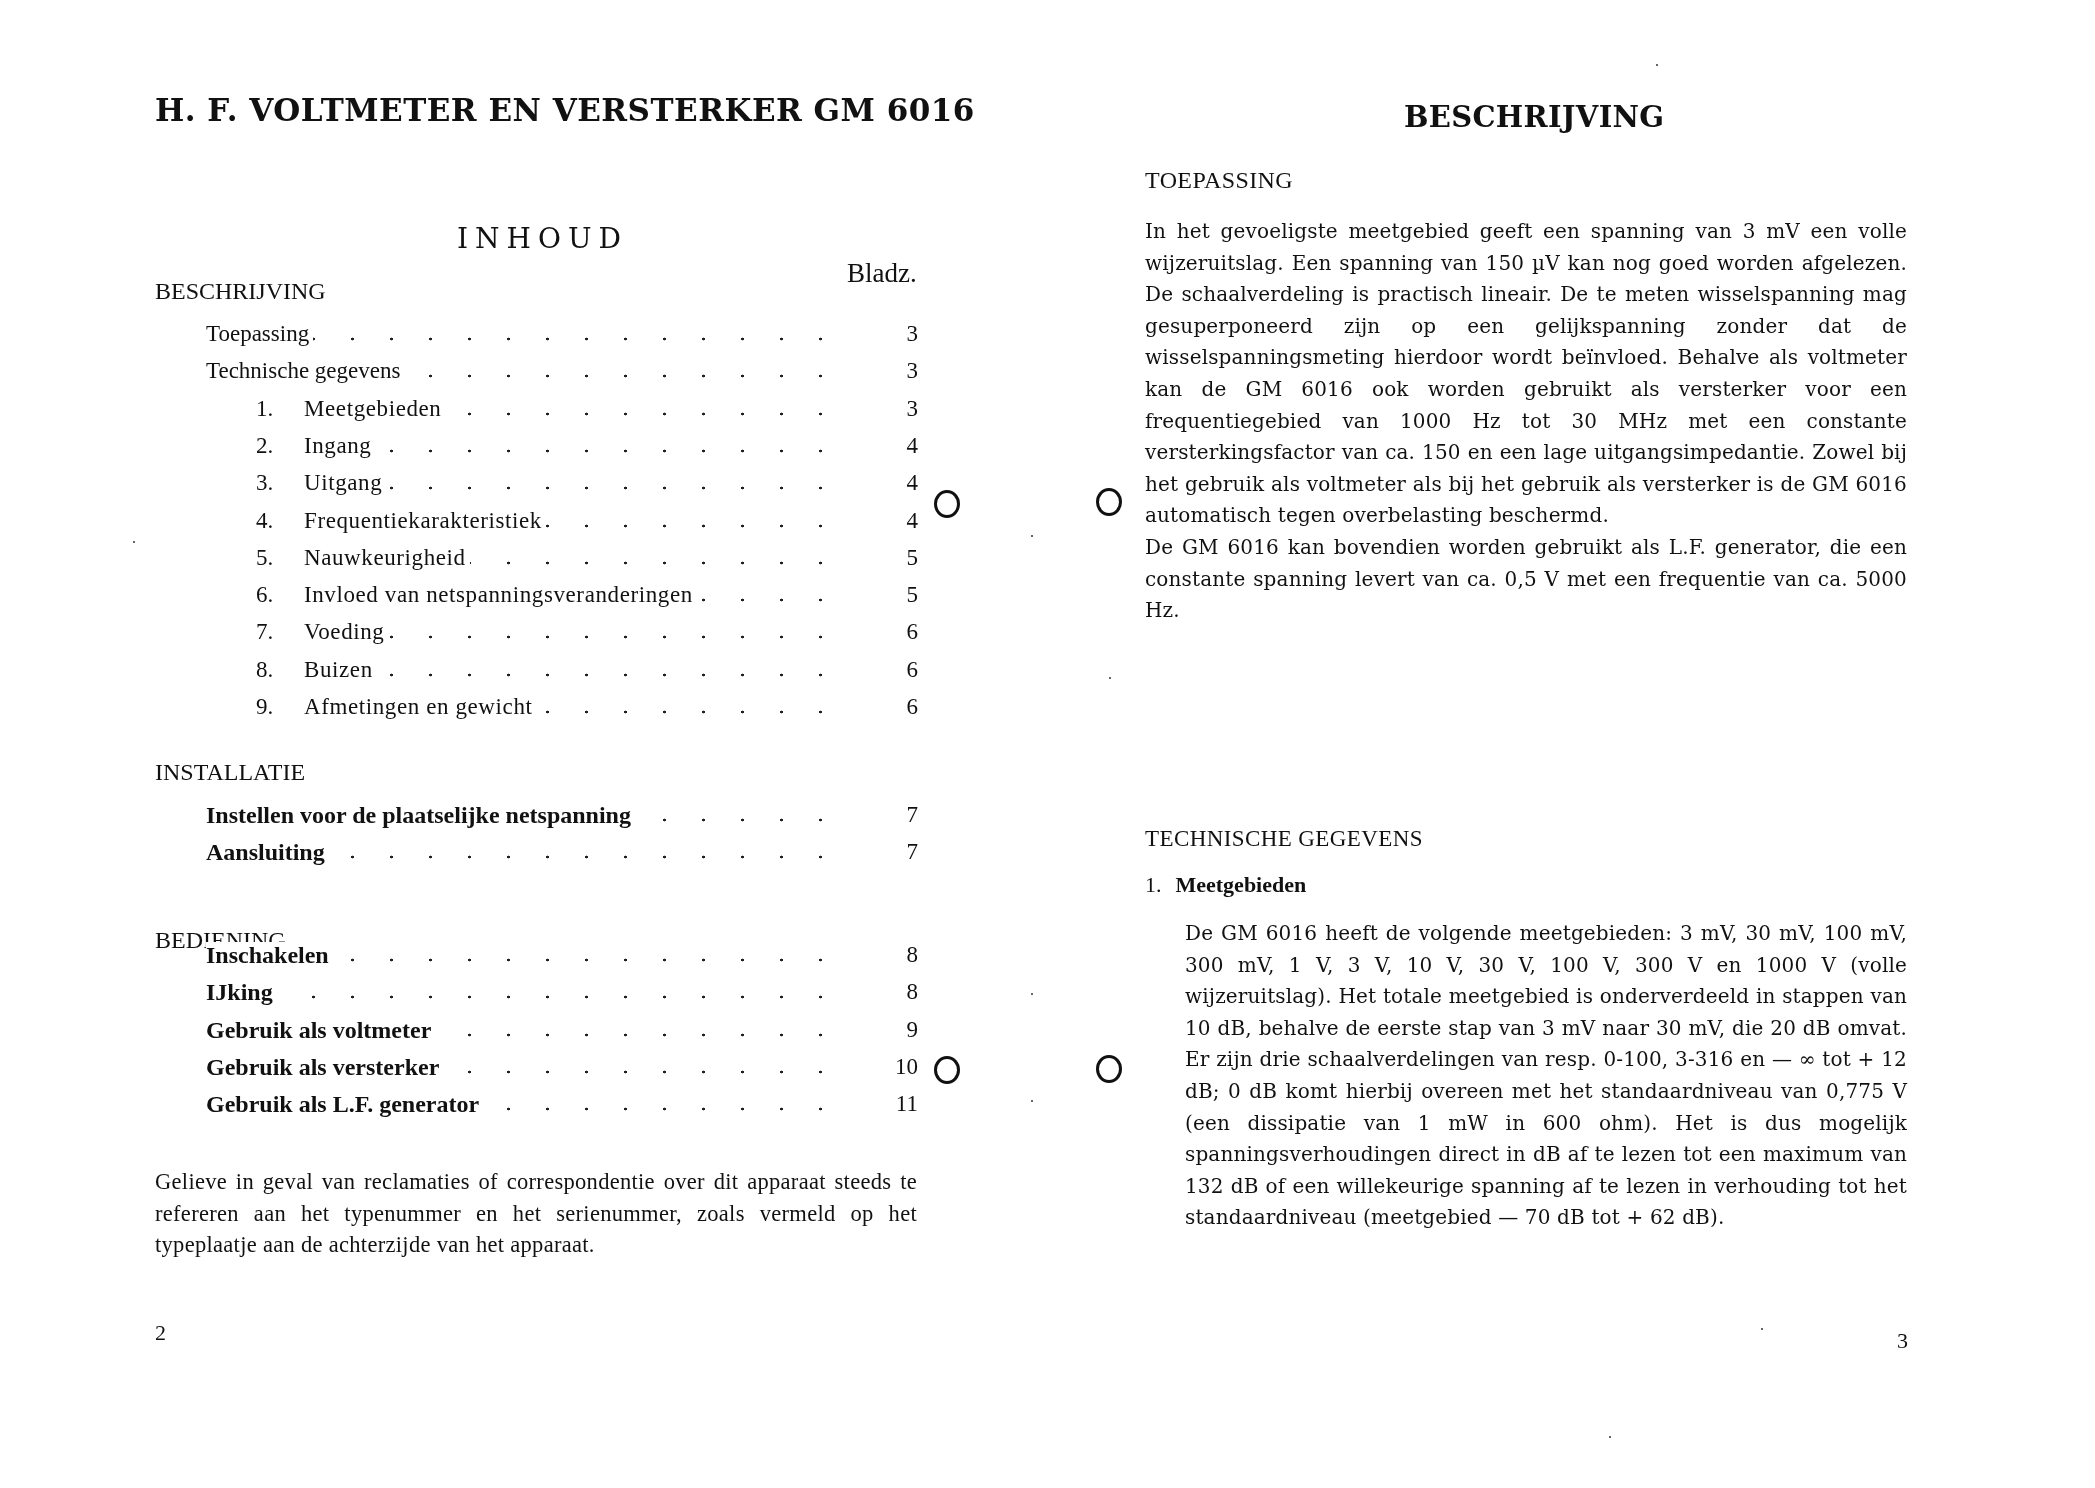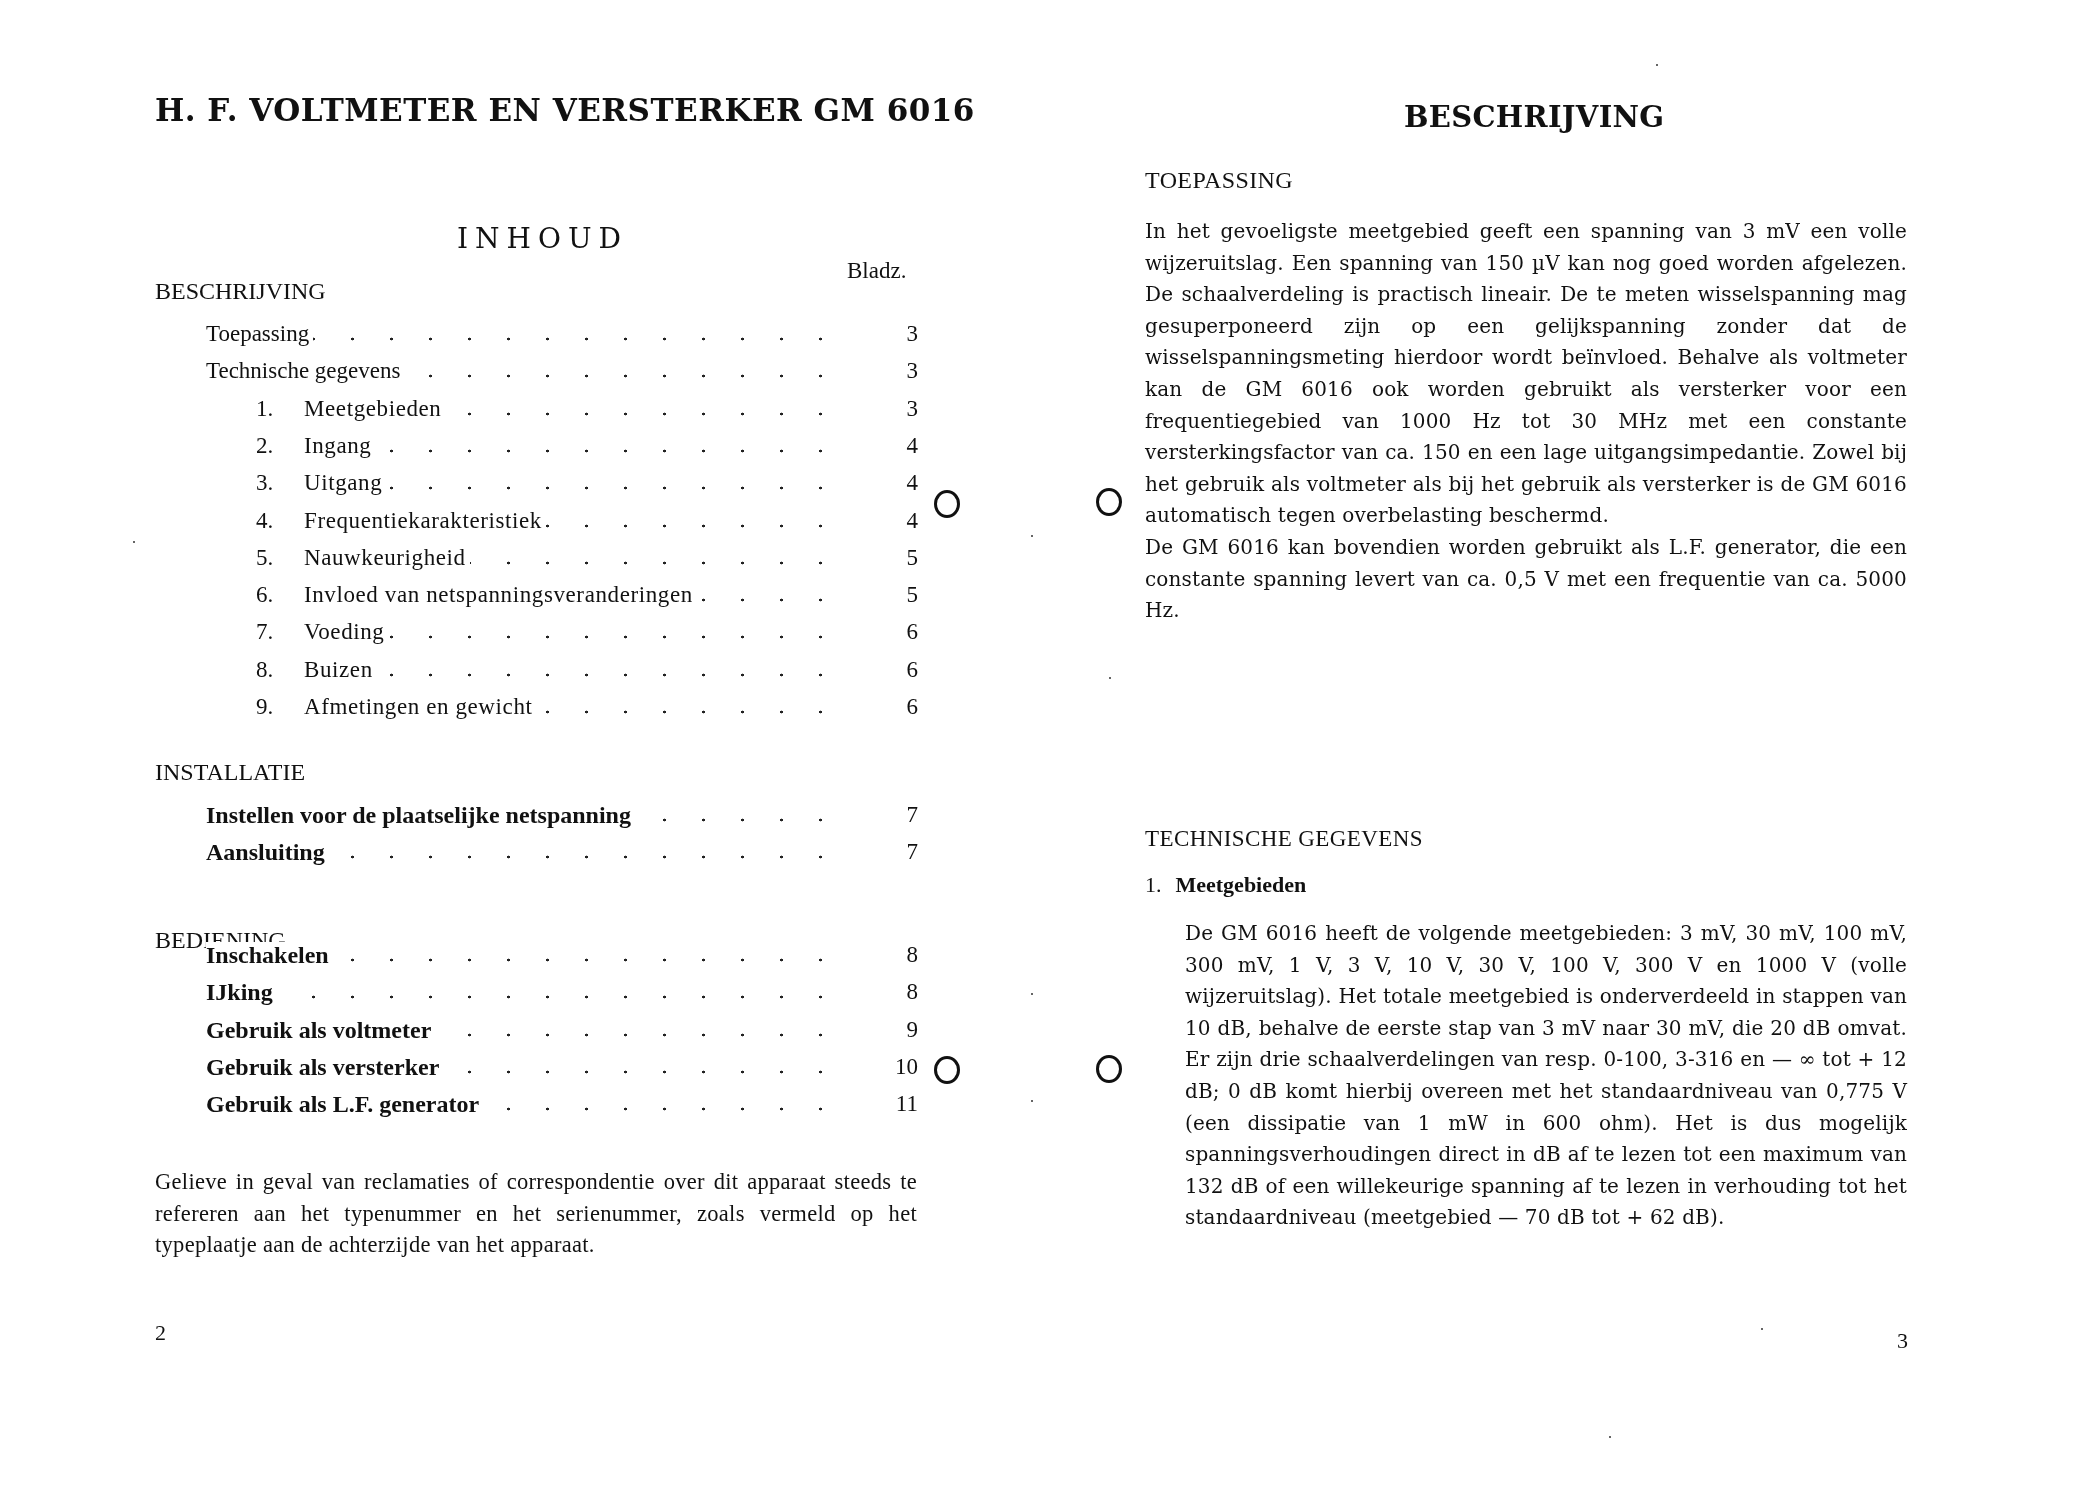--- a/index.html
+++ b/index.html
@@ -15,21 +15,21 @@
   .main-title {
     position: absolute; left: 155px; top: 92px;
     font-family: "DejaVu Serif", serif; font-weight: bold;
     font-size: 31px; letter-spacing: 0.5px; white-space: nowrap;
   }
   .toc-title {
     position: absolute; left: 457px; top: 222px;
     font-size: 28px; letter-spacing: 7px;
   }
   .bladz {
-    position: absolute; left: 847px; top: 258px; font-size: 23px;
+    position: absolute; left: 847px; top: 258px; font-size: 27px;
     font-family: "Liberation Serif", serif;
   }
   .toc-section {
     position: absolute; left: 155px; font-size: 24px;
     font-family: "Liberation Serif", serif;
   }
   .toc-row {
     position: absolute; left: 0; width: 920px; height: 32px;
     font-family: "Liberation Serif", serif; font-size: 23px;
   }

